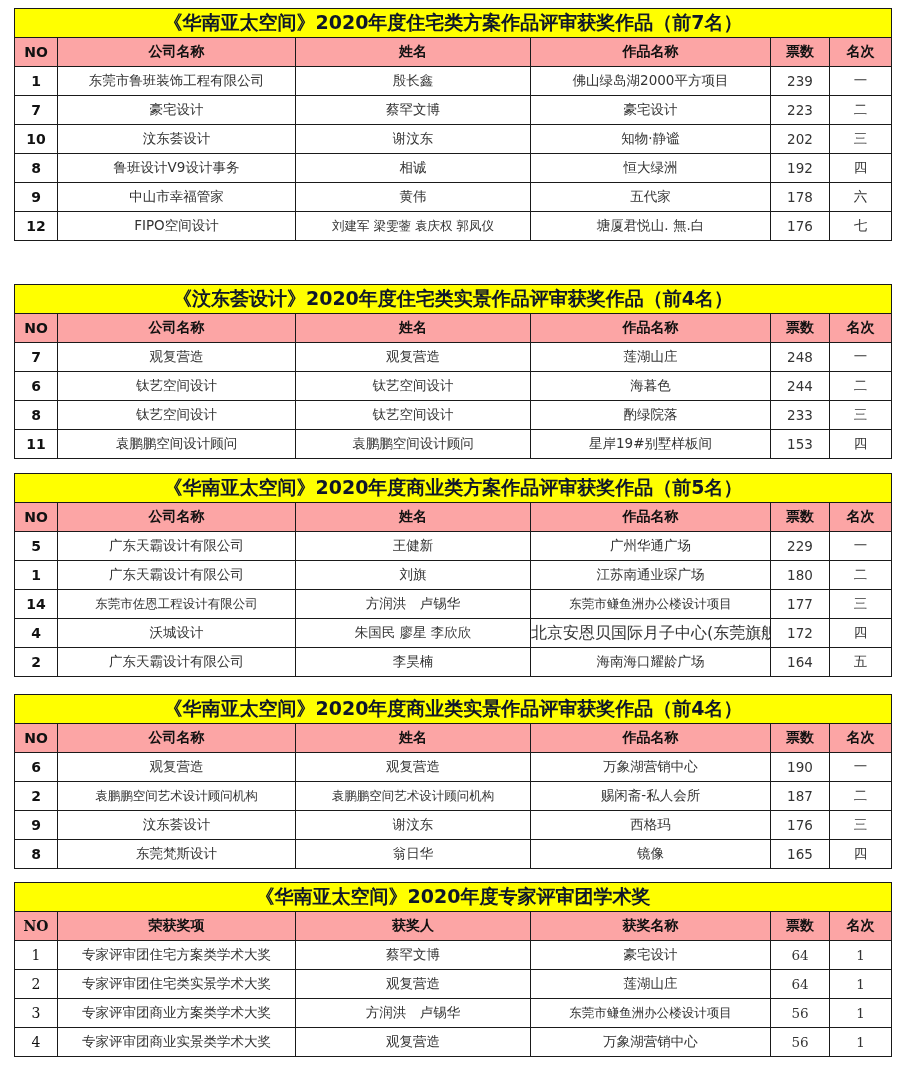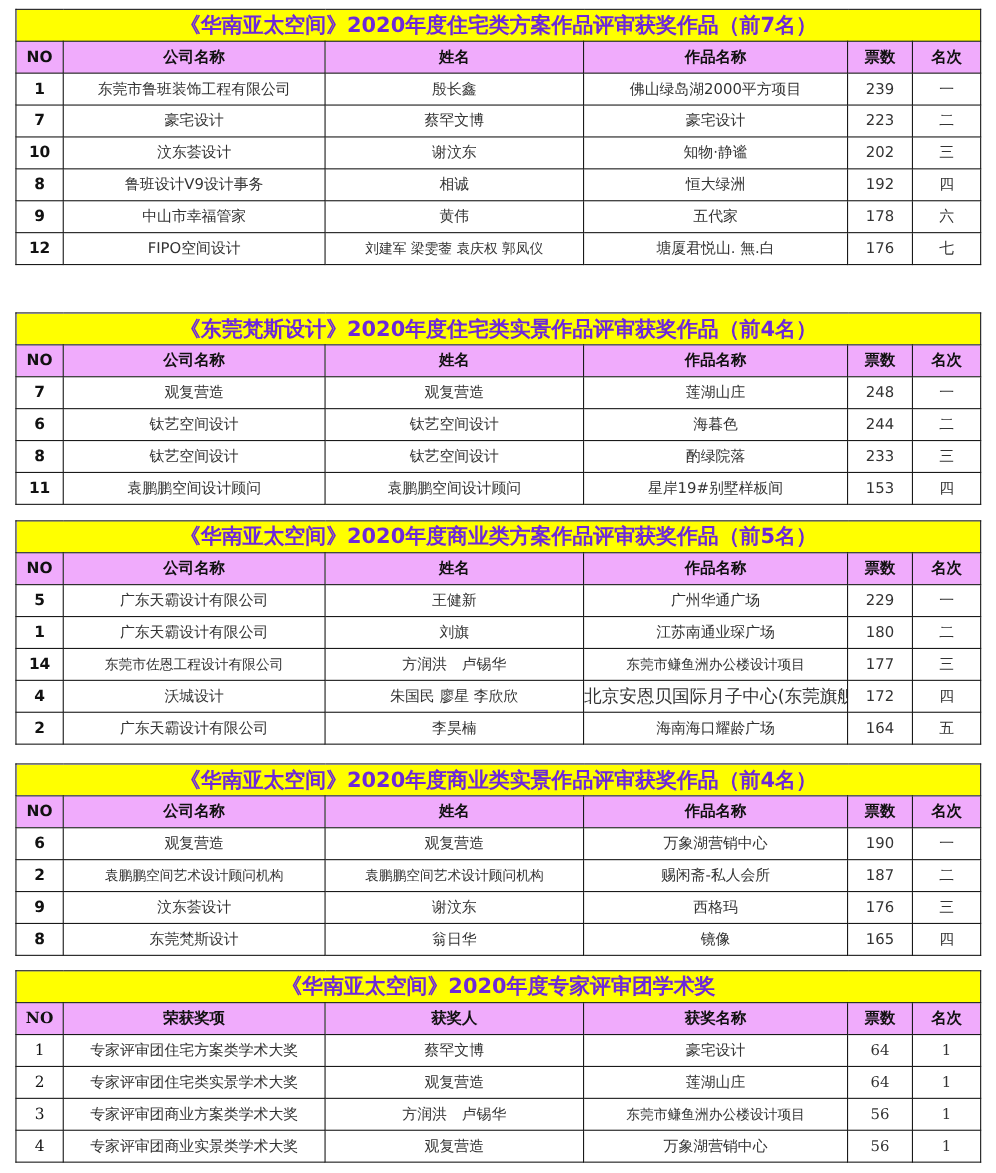--- a/index.html
+++ b/index.html
@@ -1,23 +1,23 @@
 <!DOCTYPE html>
 <html><head>
 <meta charset="utf-8">
 <style>
   html, body { margin:0; padding:0; background:#ffffff; }
   body { width:905px; height:1066px; position:relative; overflow:hidden;
          font-family:"DejaVu Sans", "Liberation Sans", sans-serif; color:#222; }
   .tbl { position:absolute; left:14px; width:877px; border-collapse:collapse; table-layout:fixed; }
   .tbl td, .tbl th { border:1px solid #1a1a1a; text-align:center; vertical-align:middle;
                      padding:0; height:28px; font-size:13.5px; white-space:nowrap; overflow:hidden; }
-  .tbl .title-cell { background:#ffff00; height:28px; font-weight:bold; font-size:19px; color:#6d28d9;
+  .tbl .title-cell { background:#ffff00; height:28px; font-weight:bold; font-size:19px; color:#0f172a;
                      letter-spacing:0px; }
-  .tbl th { font-weight:bold; font-size:14px; color:#111; background:#f0abfc; }
+  .tbl th { font-weight:bold; font-size:14px; color:#111; background:#fca5a5; }
   .tbl td.no { font-weight:bold; font-size:14px; color:#111; }
   .tbl td { color:#333; }
   .tbl td.nm { font-size:12.5px; }
   .serif td.no, .serif th.noh, .serif td.num { font-family:"DejaVu Serif", "Liberation Serif", serif; font-weight:normal; }
   .serif th.noh { font-weight:bold; }
   col.c1 { width:43px; } col.c2 { width:238px; } col.c3 { width:235px; }
   col.c4 { width:240px; } col.c5 { width:59px; } col.c6 { width:62px; }
 </style>
 </head>
 <body>
@@ -98,21 +98,21 @@
   <colgroup>
       <col class="c1">
       <col class="c2">
       <col class="c3">
       <col class="c4">
       <col class="c5">
       <col class="c6">
     </colgroup>
   <tbody>
       <tr>
-        <td colspan="6" class="title-cell">《东莞梵斯设计》2020年度住宅类实景作品评审获奖作品（前4名）</td>
+        <td colspan="6" class="title-cell">《汶东荟设计》2020年度住宅类实景作品评审获奖作品（前4名）</td>
       </tr>
   <tr>
     <th>NO</th>
     <th>公司名称</th>
     <th>姓名</th>
     <th>作品名称</th>
     <th>票数</th>
     <th>名次</th>
   </tr>
   <tr>

